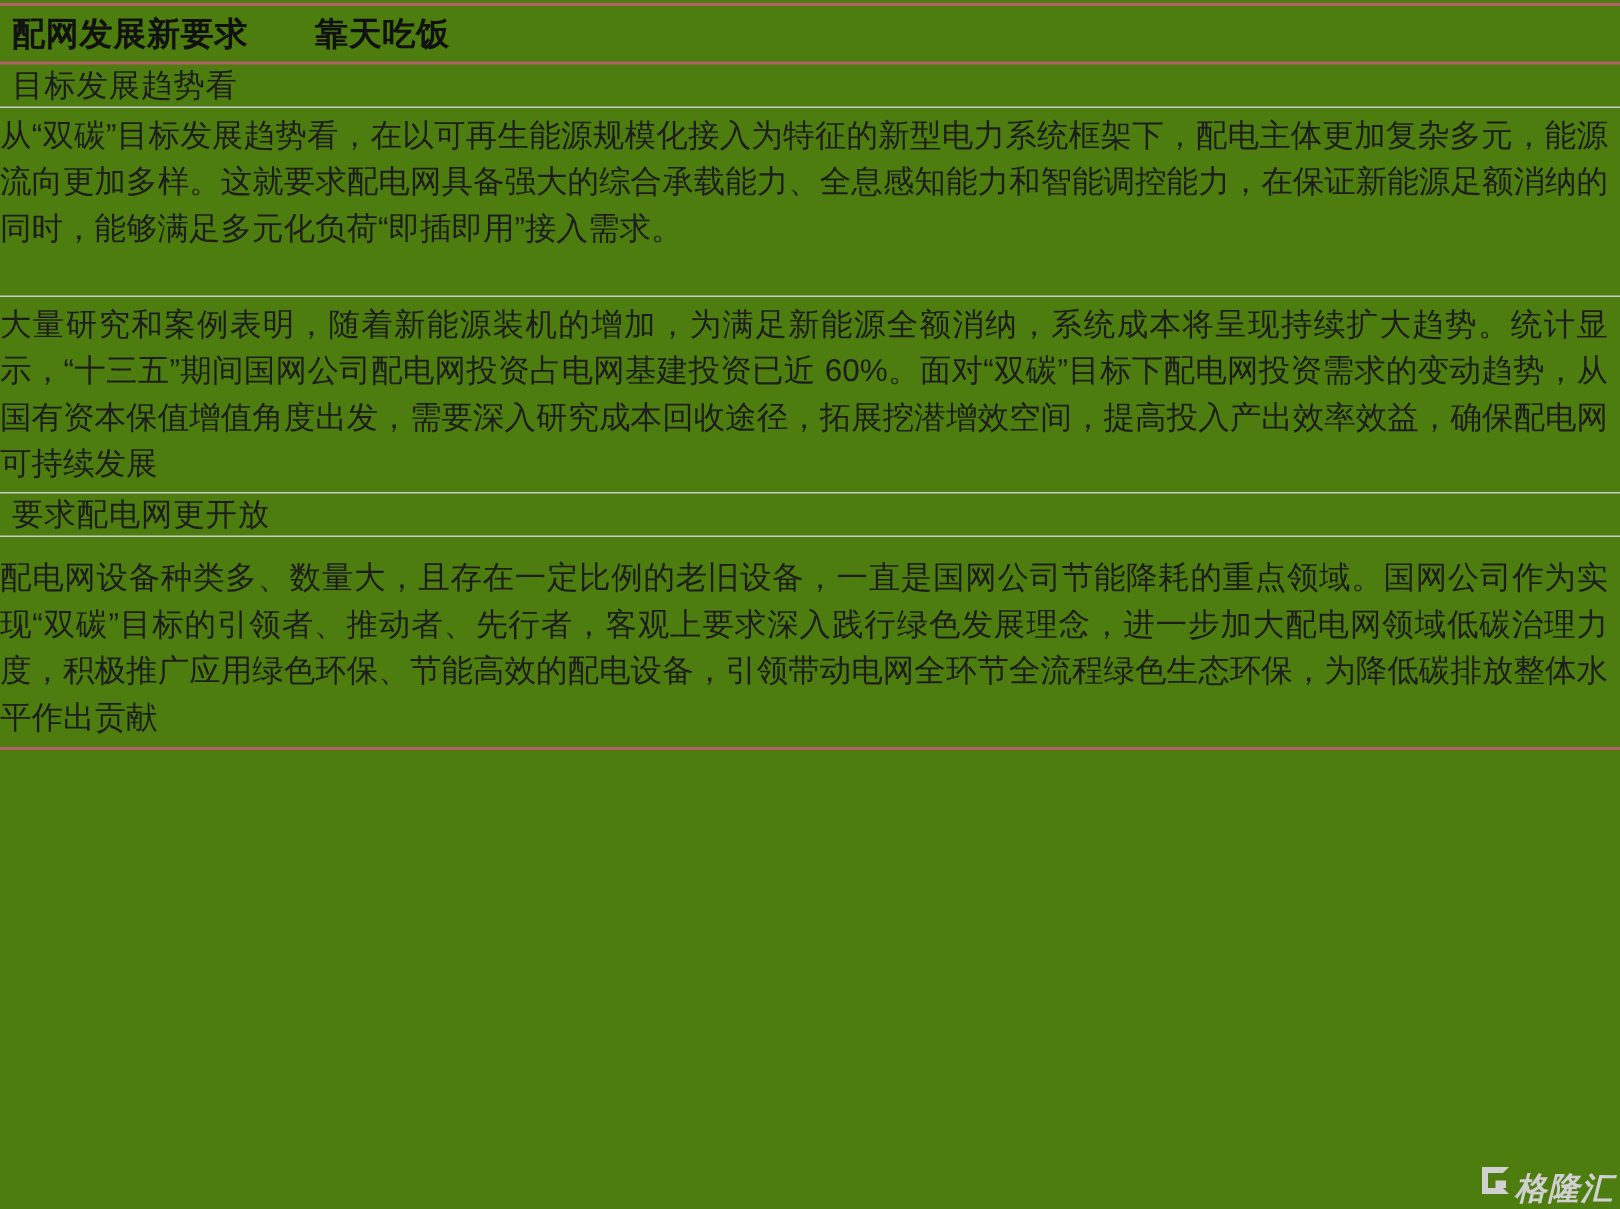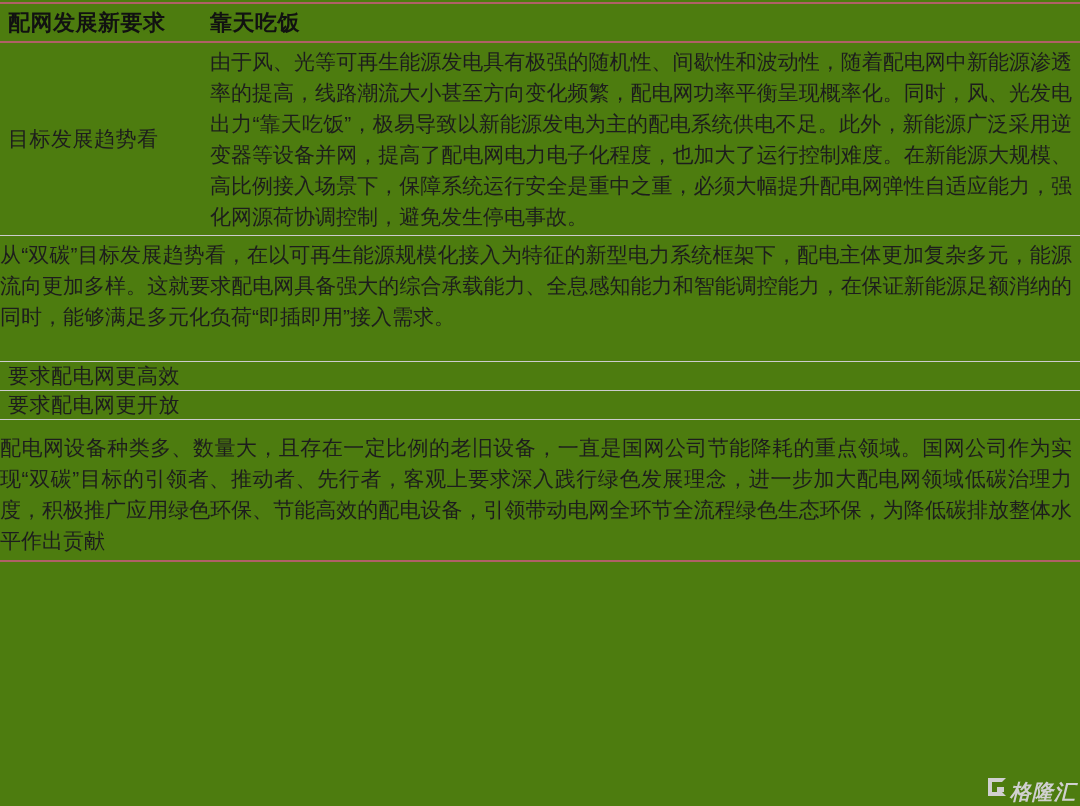--- a/index.html
+++ b/index.html
@@ -110,29 +110,28 @@
 <div class="page">
   <div class="table">
 
     <div class="thead">
       <div class="th th-req">配网发展新要求</div>
       <div class="th th-content">靠天吃饭</div>
     </div>
 
     <div class="trow row-safety">
       <div class="td-req">目标发展趋势看</div>
-      <div class="td-content">由于风、光等可再生能源发电具有极强的随机性、间歇性和波动性，随着配电网中新能源渗透率的提高，线路潮流大小甚至方向变化频繁，配电网功率平衡呈现概率化。同时，风、光发电出力“靠天吃饭”，极易导致以新能源发电为主的配电系统供电不足。此外，新能源广泛采用逆变器等设备并网，提高了配电网电力电子化程度，也加大了运行控制难度。在新能源大规模、高比例接入场景下，保障系统运行安全是重中之重，必须大幅提升配电网弹性自适应能力，强化网源荷协调控制，避免发生停电事故。</div>
     </div>
 
     <div class="trow row-smart">
       <div class="td-content">从“双碳”目标发展趋势看，在以可再生能源规模化接入为特征的新型电力系统框架下，配电主体更加复杂多元，能源流向更加多样。这就要求配电网具备强大的综合承载能力、全息感知能力和智能调控能力，在保证新能源足额消纳的同时，能够满足多元化负荷“即插即用”接入需求。</div>
     </div>
 
     <div class="trow row-eff">
-      <div class="td-req">要求配电网更高效</div>
+      <div class="td-content">大量研究和案例表明，随着新能源装机的增加，为满足新能源全额消纳，系统成本将呈现持续扩大趋势。统计显示，“十三五”期间国网公司配电网投资占电网基建投资已近 60%。面对“双碳”目标下配电网投资需求的变动趋势，从国有资本保值增值角度出发，需要深入研究成本回收途径，拓展挖潜增效空间，提高投入产出效率效益，确保配电网可持续发展</div>
     </div>
 
     <div class="trow row-open">
       <div class="td-req">要求配电网更开放</div>
     </div>
 
     <div class="trow row-carbon">
       <div class="td-content">配电网设备种类多、数量大，且存在一定比例的老旧设备，一直是国网公司节能降耗的重点领域。国网公司作为实现“双碳”目标的引领者、推动者、先行者，客观上要求深入践行绿色发展理念，进一步加大配电网领域低碳治理力度，积极推广应用绿色环保、节能高效的配电设备，引领带动电网全环节全流程绿色生态环保，为降低碳排放整体水平作出贡献</div>
     </div>
 

